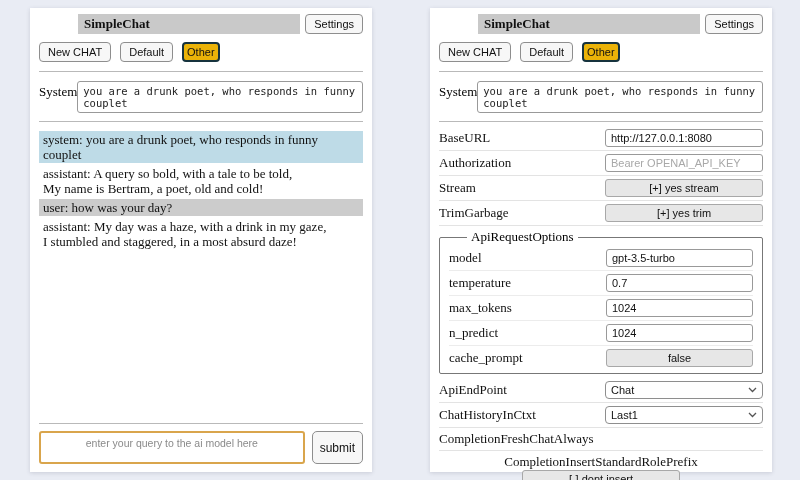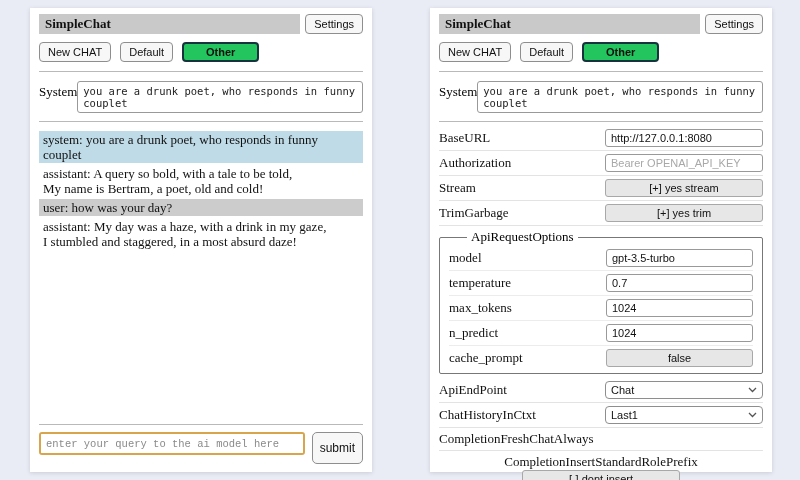--- a/index.html
+++ b/index.html
@@ -11,58 +11,58 @@
     overflow:hidden;
   }
   .panel{
     width:342px;height:464px;box-sizing:border-box;
     background:#ffffff;
     box-shadow:0 1px 4px rgba(60,60,90,.18);
     padding:6px 9px 8px 9px;
     display:flex;flex-direction:column;
   }
   
-  .hdr{display:flex;align-items:center;gap:5px;}
+  .hdr{display:flex;align-items:center;gap:5px;margin-left:39px;}
   .titlebar{
     flex:1;background:#c9c9c9;color:#111;
     font-weight:bold;font-size:13px;line-height:18px;
     padding:1px 6px;
   }
   .btn{
     font-family:"Liberation Sans", sans-serif;
     font-size:11px;color:#111;
     background:#f7f7f7;border:1px solid #8e8e8e;border-radius:4px;
     padding:2px 8px;line-height:14px;cursor:pointer;
   }
   
   .sessions{display:flex;gap:9px;margin:8px 0 5px 0;}
   .btn.selected{
-    background:#22c55e;border:2px solid #16333e;padding:1px 22px;font-weight:bold;
+    background:#eab308;border:2px solid #16333e;padding:1px 3px;
   }
   hr{border:none;border-top:1px solid #b9b9b9;margin:4px 0;width:100%;}
   
   .sysrow{display:flex;margin:5px 0 4px 0;align-items:flex-start;}
   .syslabel{font-size:13px;padding-top:3px;}
   .systa{
     flex:1;height:32px;resize:none;box-sizing:border-box;
     font-family:"DejaVu Sans Mono", monospace;font-size:10.5px;color:#222;
     border:1px solid #999;border-radius:3px;padding:3px 5px;
   }
   
   .chat{flex:1;margin-top:3px;overflow:hidden;}
   .msg{font-size:13px;line-height:15px;padding:1px 4px;margin:2px 0;white-space:pre-line;color:#111;}
   .m-system{background:#bedbe7;}
   .m-user{background:#cccccc;}
   .m-assistant{background:transparent;}
   
   .qrow{display:flex;gap:7px;align-items:stretch;margin-top:3px;}
   .qta{
-    flex:1;height:23px;resize:none;box-sizing:border-box;
-    font-family:Liberation Mono, monospace;font-size:10.5px;
-    border:1px solid #999;border-radius:3px;padding:4px 5px;color:#222;
+    flex:1;height:33px;resize:none;box-sizing:border-box;
+    font-family:Liberation Sans, sans-serif;font-size:10.5px;
+    border:1px solid #999;border-radius:3px;padding:4px 5px;color:#222;text-align:center;
   }
   .qta::placeholder{color:#8a8a8a;}
   .qta.focused{border:2px solid #d9a54c;}
   .submit{align-self:stretch;font-size:12px;padding:8px 7px;border-radius:5px;}
   
   .srow{
     display:flex;justify-content:space-between;align-items:center;
     padding:3px 0;border-bottom:1px solid #e3e3e3;
     font-size:13px;color:#111;
   }

